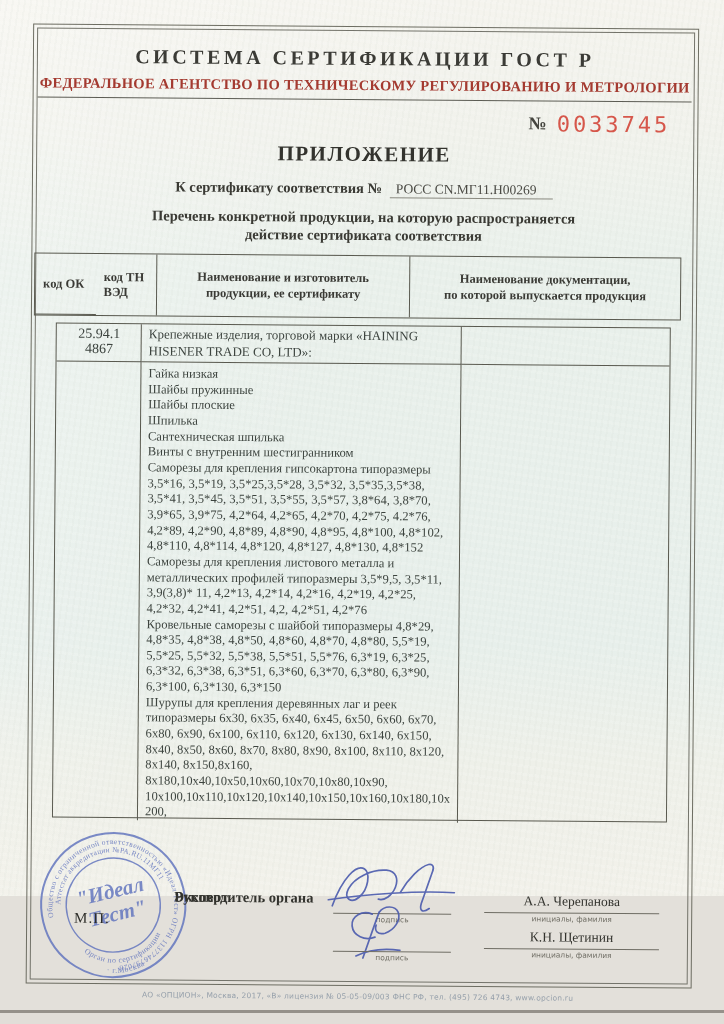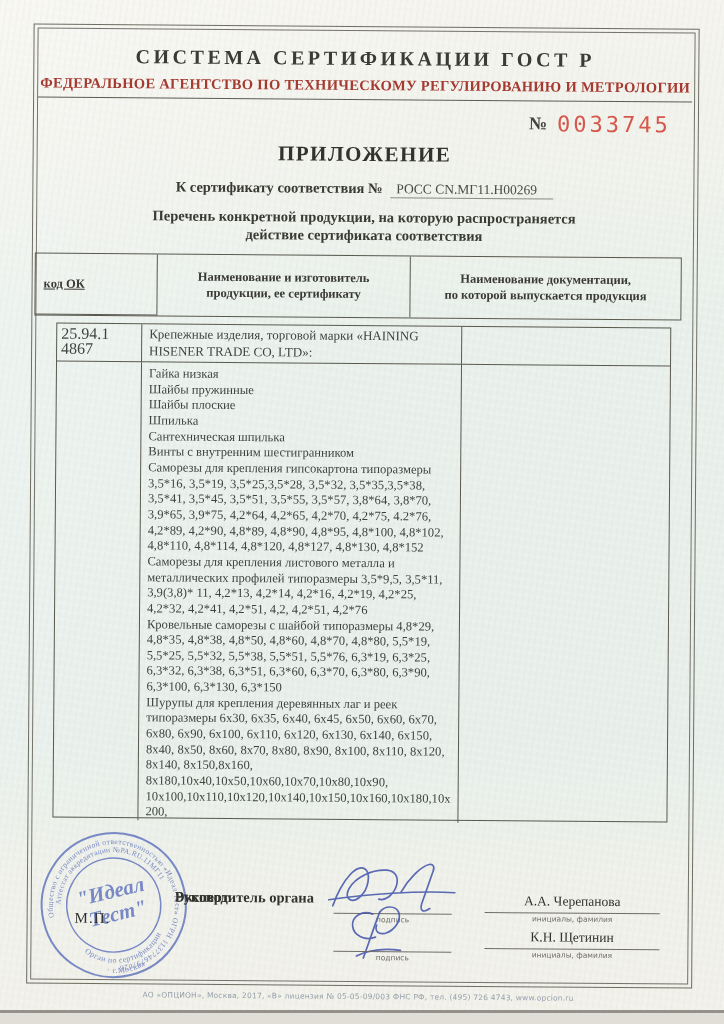--- a/index.html
+++ b/index.html
@@ -1,18 +1,18 @@
 <!DOCTYPE html>
 <html><head>
 <meta charset="utf-8">
 <style>
   html,body{margin:0;padding:0;}
   body{width:724px;height:1024px;overflow:hidden;background:#e3e0da;}
   .sheet{
-    position:relative;width:724px;height:1024px;
+    position:relative;width:724px;height:896px;
     font-family:"Liberation Serif", serif;
     background:
       linear-gradient(115deg, rgba(255,255,255,.28), rgba(255,255,255,0) 45%),
       linear-gradient(180deg,#f5f4ee 0%,#f1f2ec 15%,#e9f0eb 30%,#e7efeb 72%,#eef0e9 85%,#f2f1ea 100%);
   }
   .sheet::before{
     content:'';position:absolute;inset:0;pointer-events:none;
     background:
       repeating-linear-gradient(98deg, rgba(205,212,202,.10) 0 2px, rgba(255,255,255,0) 2px 6px),
       repeating-linear-gradient(8deg, rgba(255,255,255,.12) 0 3px, rgba(255,255,255,0) 3px 8px);
@@ -32,32 +32,32 @@
   .form-no .no-sym{font-size:18px;font-weight:bold;color:#45453f;margin-right:10px;vertical-align:2px;}
   .form-no .no-val{font-family:"DejaVu Sans Mono", monospace;font-size:22px;letter-spacing:3px;color:#d6574b;}
 
   .doc-title{top:142px;font-weight:bold;font-size:21px;letter-spacing:1.5px;color:#33332e;}
   .cert-line{top:180px;font-weight:bold;font-size:14.5px;color:#3a3a34;}
   .cert-line .cert-no{font-weight:normal;font-size:13.5px;color:#4a4a44;border-bottom:1px solid #8a8a80;padding:0 16px 1px 6px;margin-left:4px;}
   .subtitle{top:209px;font-weight:bold;font-size:14.5px;line-height:17.5px;color:#3a3a34;}
 
   
   .ht{left:33px;top:255px;width:647px;height:63px;border:1.4px solid #59594f;box-sizing:border-box;display:grid;grid-template-columns:122px 253px 1fr;color:#3a3a35;}
-  .ht-c1{border-right:1.2px solid #59594f;display:flex;text-decoration:underline;}
+  .ht-c1{border-right:1.2px solid #59594f;display:flex;}
   .ht-c1 > div{flex:1;display:flex;align-items:center;padding-left:8px;font-weight:bold;font-size:12.5px;}
   .ht-c1 > div:first-child{border-bottom:1.2px solid #59594f;}
   .ht-c2{border-right:1.2px solid #59594f;}
   .ht-c2,.ht-c3{display:flex;flex-direction:column;align-items:center;justify-content:center;text-align:center;font-weight:bold;font-size:12.5px;line-height:15.5px;}
 
   
   .pt{left:55px;top:325px;width:615px;height:495px;border:1.4px solid #59594f;box-sizing:border-box;display:grid;grid-template-columns:85px 320px 1fr;grid-template-rows:38px 1fr;color:#3d443f;}
   .pt .c{box-sizing:border-box;}
   .pt .vline{border-right:1.1px solid #59594f;}
   .pt .hline{border-bottom:1.1px solid #59594f;}
-  .pt-code{padding:2px 3px 0 4px;font-size:16px;line-height:15px;}
+  .pt-code{padding:2px 3px 0 4px;font-size:14px;line-height:15px;text-align:center;}
   .pt-head{padding:2px 8px 0 7px;font-size:13px;line-height:16.5px;}
   .pt-list{padding:4px 4px 0 7px;font-size:12.6px;line-height:15.65px;}
   .product-line{overflow-wrap:anywhere;}
 
   
   .sig-label{left:178px;font-weight:bold;font-size:14.5px;color:#33332e;}
   .sig-line{border-top:1.1px solid #6f6d64;}
   .sig-caption{font-size:7.5px;color:#6e6c63;text-align:center;font-family:"DejaVu Sans", sans-serif;}
   .sig-name{width:175px;text-align:center;font-size:13.5px;color:#33332e;}
   .mp{left:78px;top:912px;font-size:15px;color:#2e2e2a;letter-spacing:1px;}
@@ -92,20 +92,21 @@
     </div>
 
     <div class="abs center-band subtitle">
       <div>Перечень конкретной продукции, на которую распространяется</div>
       <div>действие сертификата соответствия</div>
     </div>
 
     <div class="abs ht">
       <div class="ht-c1">
         <div>код ОК</div>
+        <div>код ТН ВЭД</div>
       </div>
       <div class="ht-c2">
         <div>Наименование и изготовитель</div>
         <div>продукции, ее сертификату</div>
       </div>
       <div class="ht-c3">
         <div>Наименование документации,</div>
         <div>по которой выпускается продукция</div>
       </div>
     </div>

